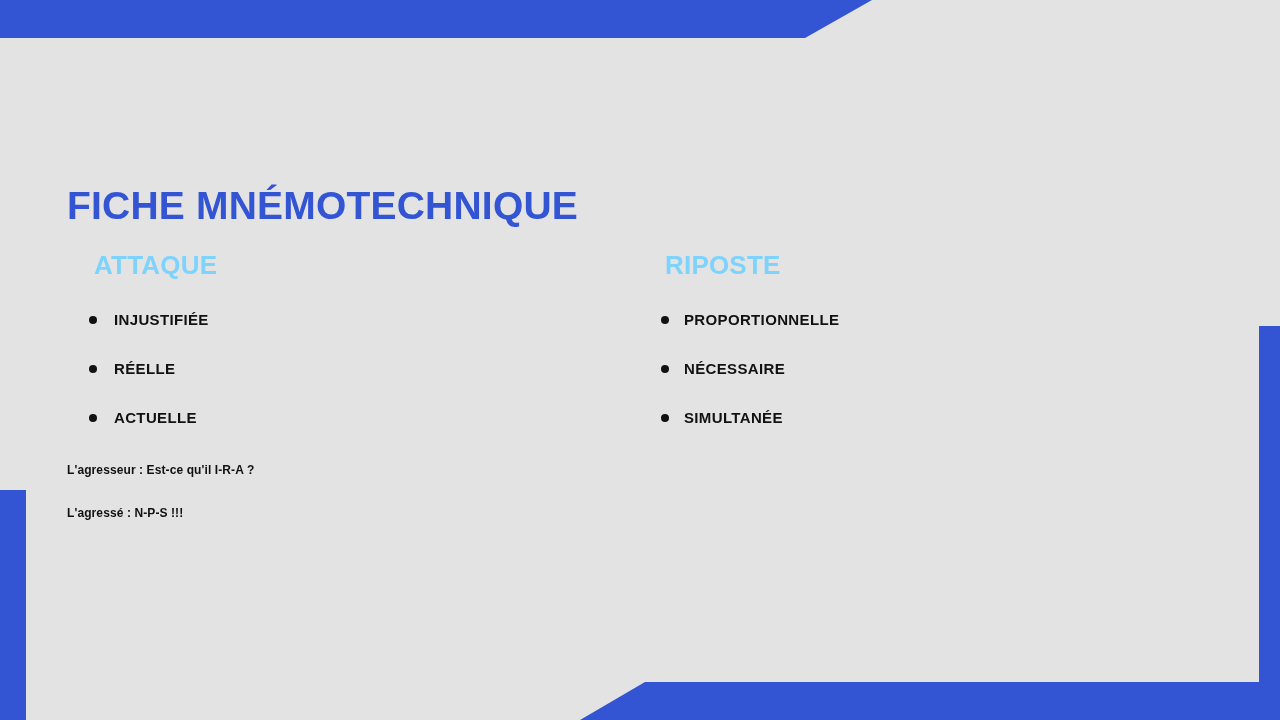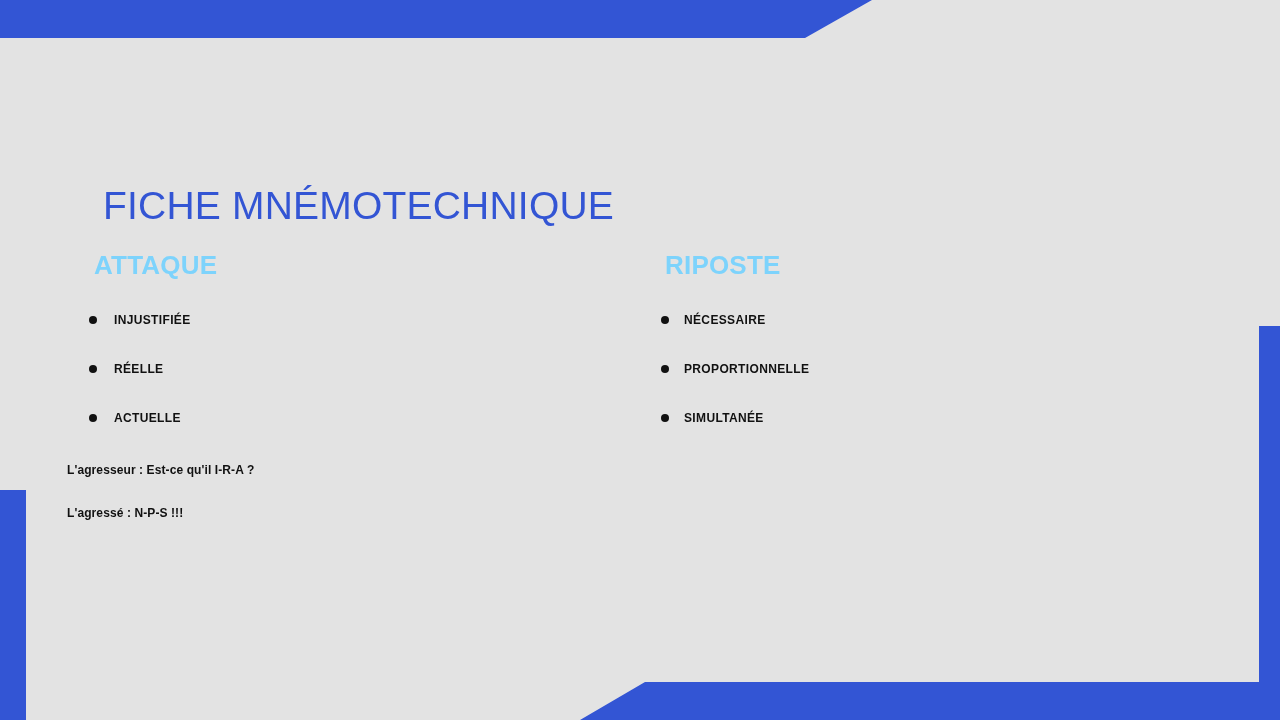--- a/index.html
+++ b/index.html
@@ -54,25 +54,24 @@
     top: 0;
     width: 1280px;
     height: 720px;
   }
 
   .slide-title {
     position: absolute;
     left: 67px;
     top: 184px;
     font-size: 39px;
-    font-weight: 400;
+    font-weight: 700;
     letter-spacing: 0.2px;
     color: #3355d4;
     white-space: nowrap;
-    margin-left: 36px;
   }
 
   .columns {
     position: absolute;
     left: 0;
     top: 250px;
     width: 1280px;
   }
 
   .column {
@@ -95,21 +94,21 @@
   .bullet-list {
     list-style: none;
     margin: 0;
     padding: 0;
   }
 
   .bullet-item {
     position: relative;
     padding-left: 47px;
     margin-bottom: 31px;
-    font-size: 12px;
+    font-size: 15px;
     font-weight: 700;
     letter-spacing: 0.35px;
     color: #111111;
     line-height: 18px;
   }
   .column.right .bullet-item { padding-left: 44px; }
 
   .bullet-dot {
     position: absolute;
     left: 22px;
@@ -167,25 +166,25 @@
             <span>ACTUELLE</span>
           </li>
         </ul>
       </div>
 
       <div class="column right">
         <div class="column-title">RIPOSTE</div>
         <ul class="bullet-list">
           <li class="bullet-item">
             <span class="bullet-dot"></span>
-            <span>NÉCESSAIRE</span>
+            <span>PROPORTIONNELLE</span>
           </li>
           <li class="bullet-item">
             <span class="bullet-dot"></span>
-            <span>PROPORTIONNELLE</span>
+            <span>NÉCESSAIRE</span>
           </li>
           <li class="bullet-item">
             <span class="bullet-dot"></span>
             <span>SIMULTANÉE</span>
           </li>
         </ul>
       </div>
 
     </div>
 

